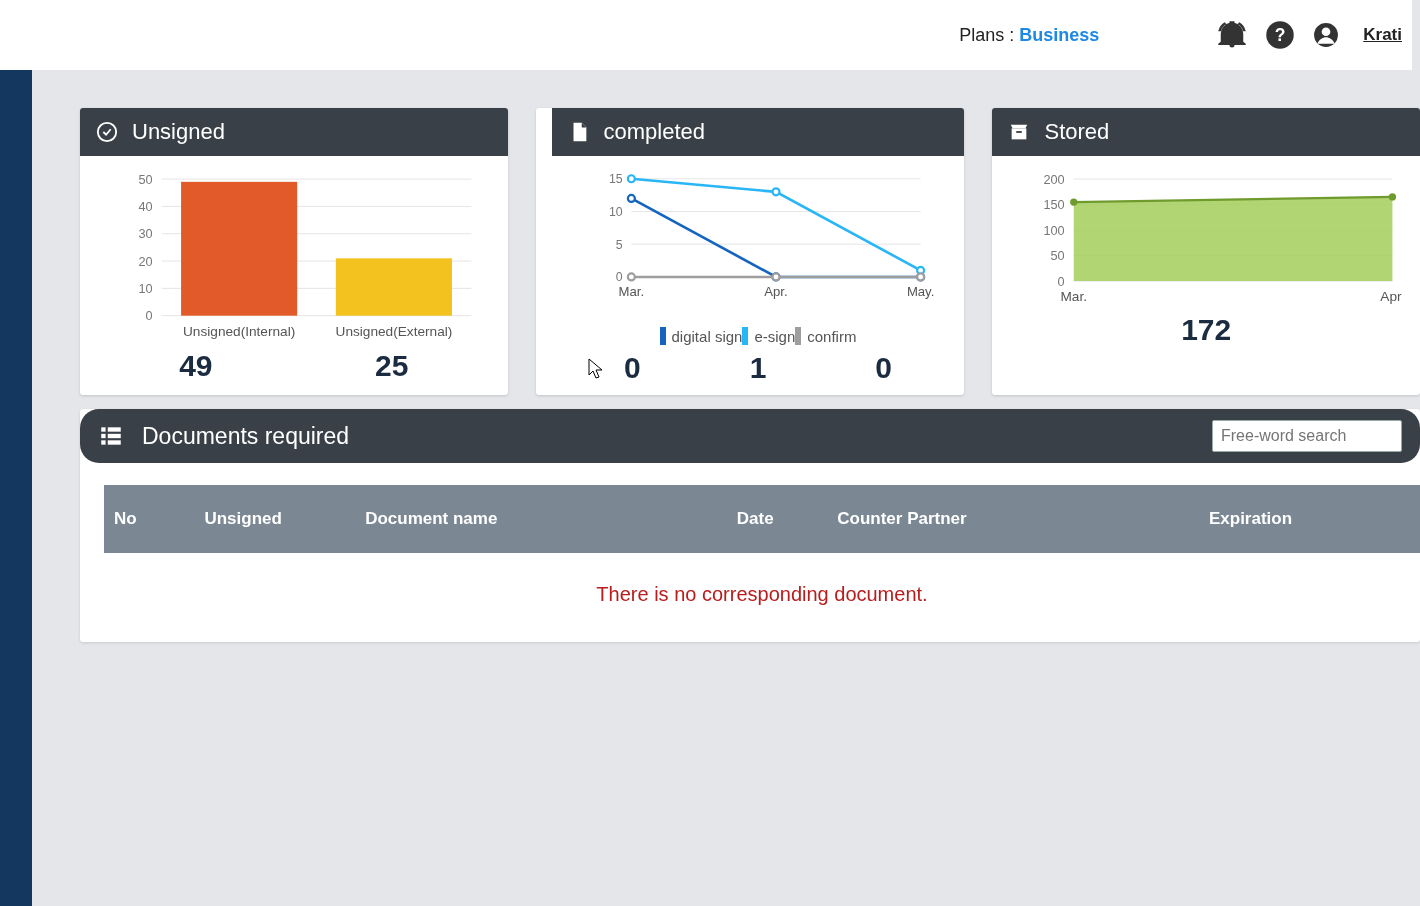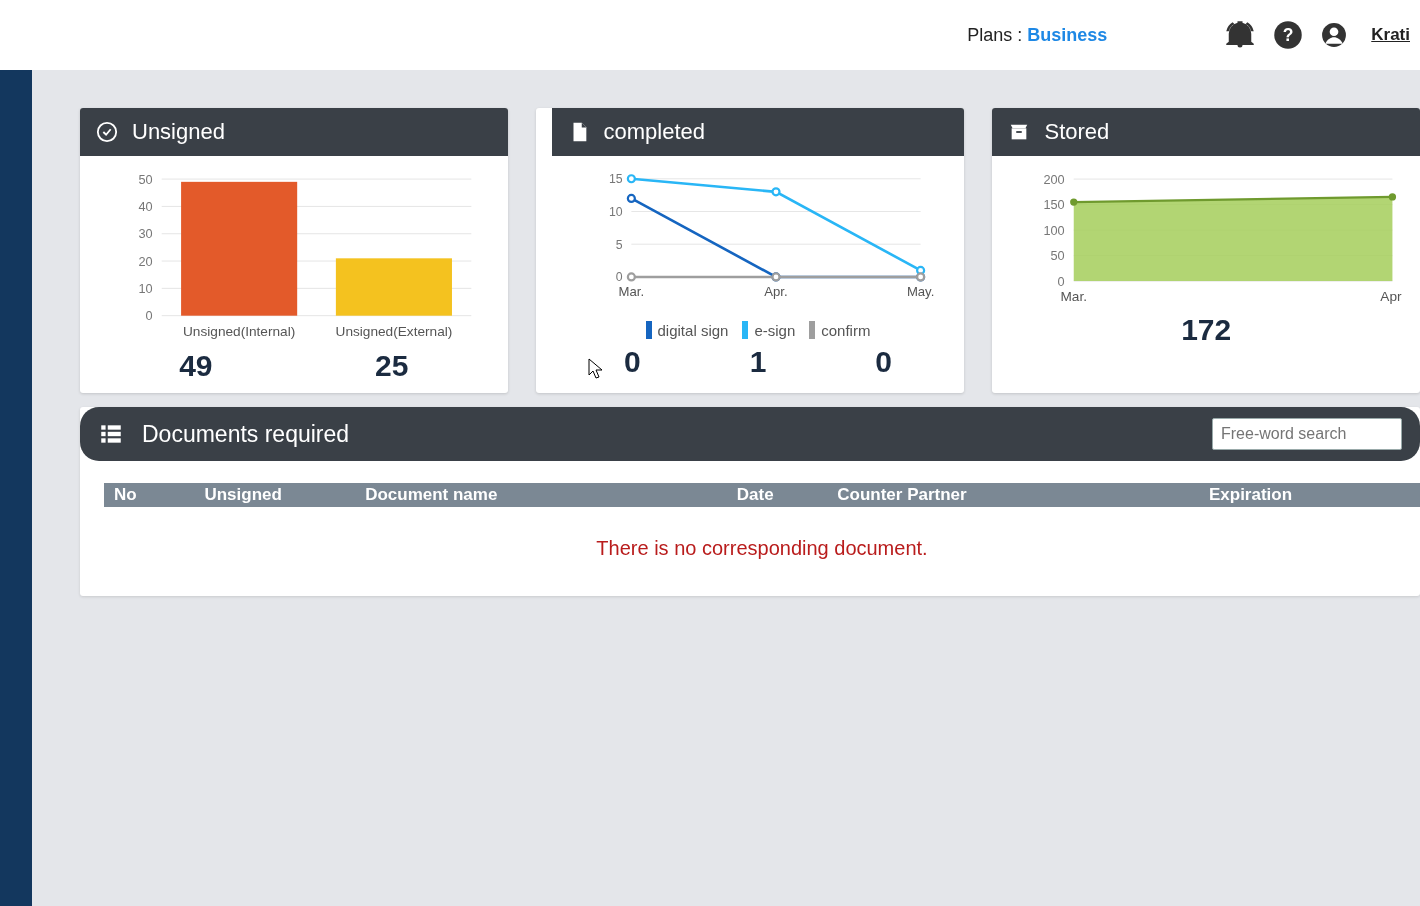--- a/index.html
+++ b/index.html
@@ -7,21 +7,21 @@
     font-family: "Segoe UI", Tahoma, sans-serif;
     background: #e4e6ea;
     width: 1420px;
     height: 906px;
     overflow: hidden;
     position: relative;
   }
   
   .topbar {
     position: absolute;
-    top: 0; left: 0; right: 0;
+    top: 0; left: 0; right: 8px;
     height: 70px;
     background: #ffffff;
     display: flex;
     align-items: center;
     justify-content: flex-end;
     padding-right: 10px;
     gap: 18px;
   }
   .plans-wrap {
     font-size: 18px;
@@ -105,24 +105,23 @@
     display: flex;
     justify-content: space-around;
     font-size: 30px;
     font-weight: 700;
     color: #1b2b40;
     margin-top: 6px;
   }
   .legend-row {
     display: flex;
     justify-content: center;
-    gap: 14px;
     font-size: 15px;
     color: #555;
-    margin-top: 20px;
+    margin-top: 26px;
   }
   .legend-item { display: inline-flex; align-items: center; gap: 6px; }
   .legend-swatch { width: 6px; height: 18px; display: inline-block; }
 
   
   .docs-section {
     margin-top: 14px;
     background: #ffffff;
     border-radius: 3px;
     box-shadow: 0 1px 3px rgba(0,0,0,0.12);
@@ -155,21 +154,21 @@
     width: 100%;
     border-collapse: collapse;
     table-layout: fixed;
   }
   .docs-table thead th {
     background: #7b8894;
     color: #fff;
     font-weight: 700;
     font-size: 17px;
     text-align: left;
-    padding: 2px 10px;
+    padding: 24px 10px;
   }
   .col-no{width:90px;}
   .col-unsigned{width:160px;}
   .col-doc{width:370px;}
   .col-date{width:100px;}
   .col-partner{width:370px;margin-top:35px;}
   .col-exp{width:220px;}
   .empty-msg {
     text-align: center;
     font-size: 20px;

